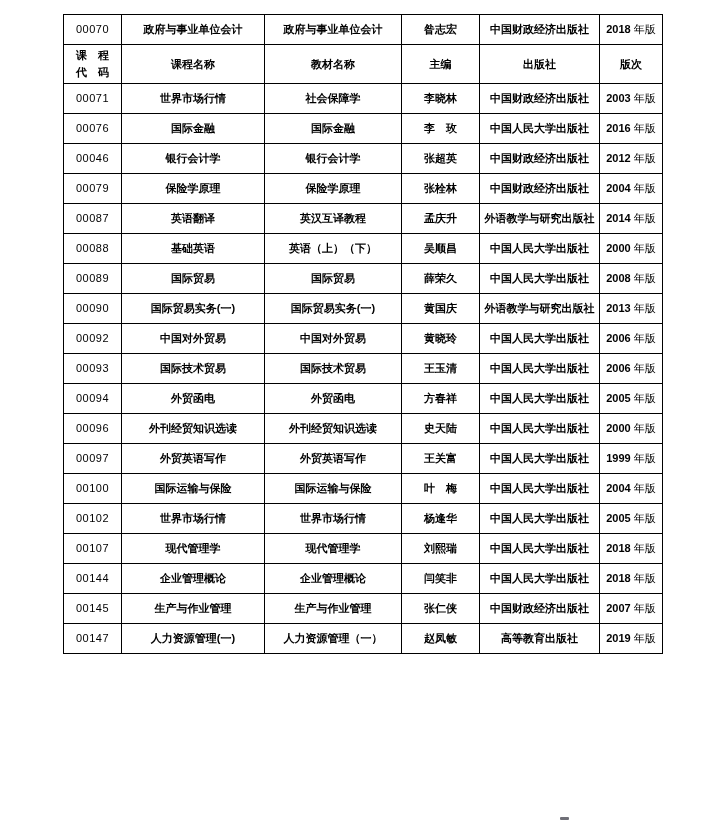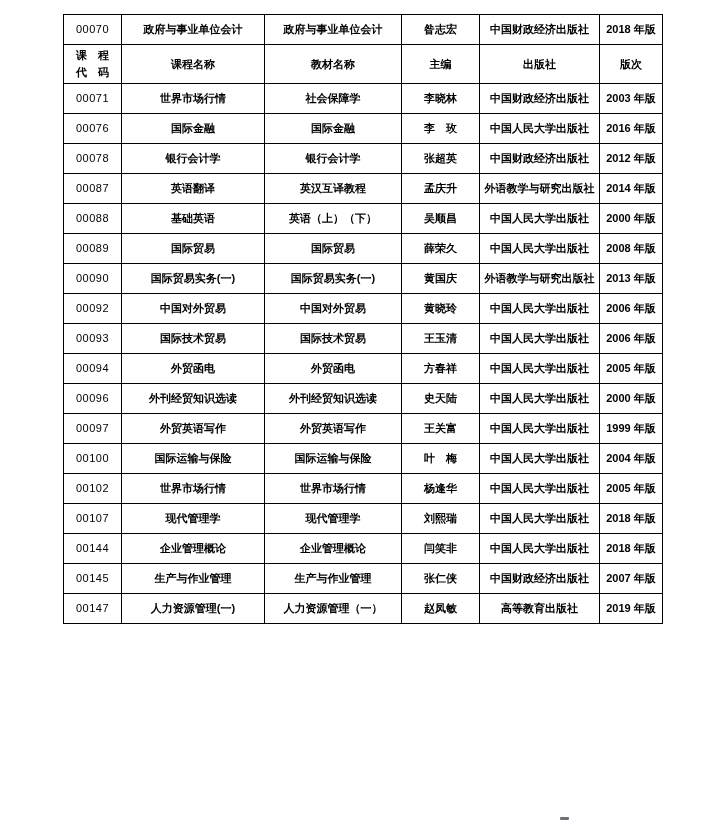--- a/index.html
+++ b/index.html
@@ -47,21 +47,21 @@
   td.cell-cn {
     font-weight: 700;
   }
   td.cell-editor, td.cell-publisher, td.cell-edition {
     white-space: nowrap;
   }
   td.cell-edition .year {
     font-weight: 700;
   }
   td.cell-edition .suffix {
-    font-weight: 700;
+    font-weight: 400;
   }
   th.hdr {
     font-weight: 700;
     font-size: 11.5px;
   }
   th.hdr .hline {
     line-height: 1.55;
   }
   .page-mark {
     position: absolute;
@@ -117,26 +117,34 @@
         </tr>
         <tr>
           <td class="cell-code">00076</td>
           <td class="cell-cn cell-course">国际金融</td>
           <td class="cell-cn cell-textbook">国际金融</td>
           <td class="cell-cn cell-editor">李　玫</td>
           <td class="cell-cn cell-publisher">中国人民大学出版社</td>
           <td class="cell-edition"><span class="year">2016</span><span class="suffix"> 年版</span></td>
         </tr>
         <tr>
-          <td class="cell-code">00078</td>
+          <td class="cell-code">00046</td>
           <td class="cell-cn cell-course">银行会计学</td>
           <td class="cell-cn cell-textbook">银行会计学</td>
           <td class="cell-cn cell-editor">张超英</td>
           <td class="cell-cn cell-publisher">中国财政经济出版社</td>
           <td class="cell-edition"><span class="year">2012</span><span class="suffix"> 年版</span></td>
+        </tr>
+        <tr>
+          <td class="cell-code">00079</td>
+          <td class="cell-cn cell-course">保险学原理</td>
+          <td class="cell-cn cell-textbook">保险学原理</td>
+          <td class="cell-cn cell-editor">张栓林</td>
+          <td class="cell-cn cell-publisher">中国财政经济出版社</td>
+          <td class="cell-edition"><span class="year">2004</span><span class="suffix"> 年版</span></td>
         </tr>
         <tr>
           <td class="cell-code">00087</td>
           <td class="cell-cn cell-course">英语翻译</td>
           <td class="cell-cn cell-textbook">英汉互译教程</td>
           <td class="cell-cn cell-editor">孟庆升</td>
           <td class="cell-cn cell-publisher">外语教学与研究出版社</td>
           <td class="cell-edition"><span class="year">2014</span><span class="suffix"> 年版</span></td>
         </tr>
         <tr>

